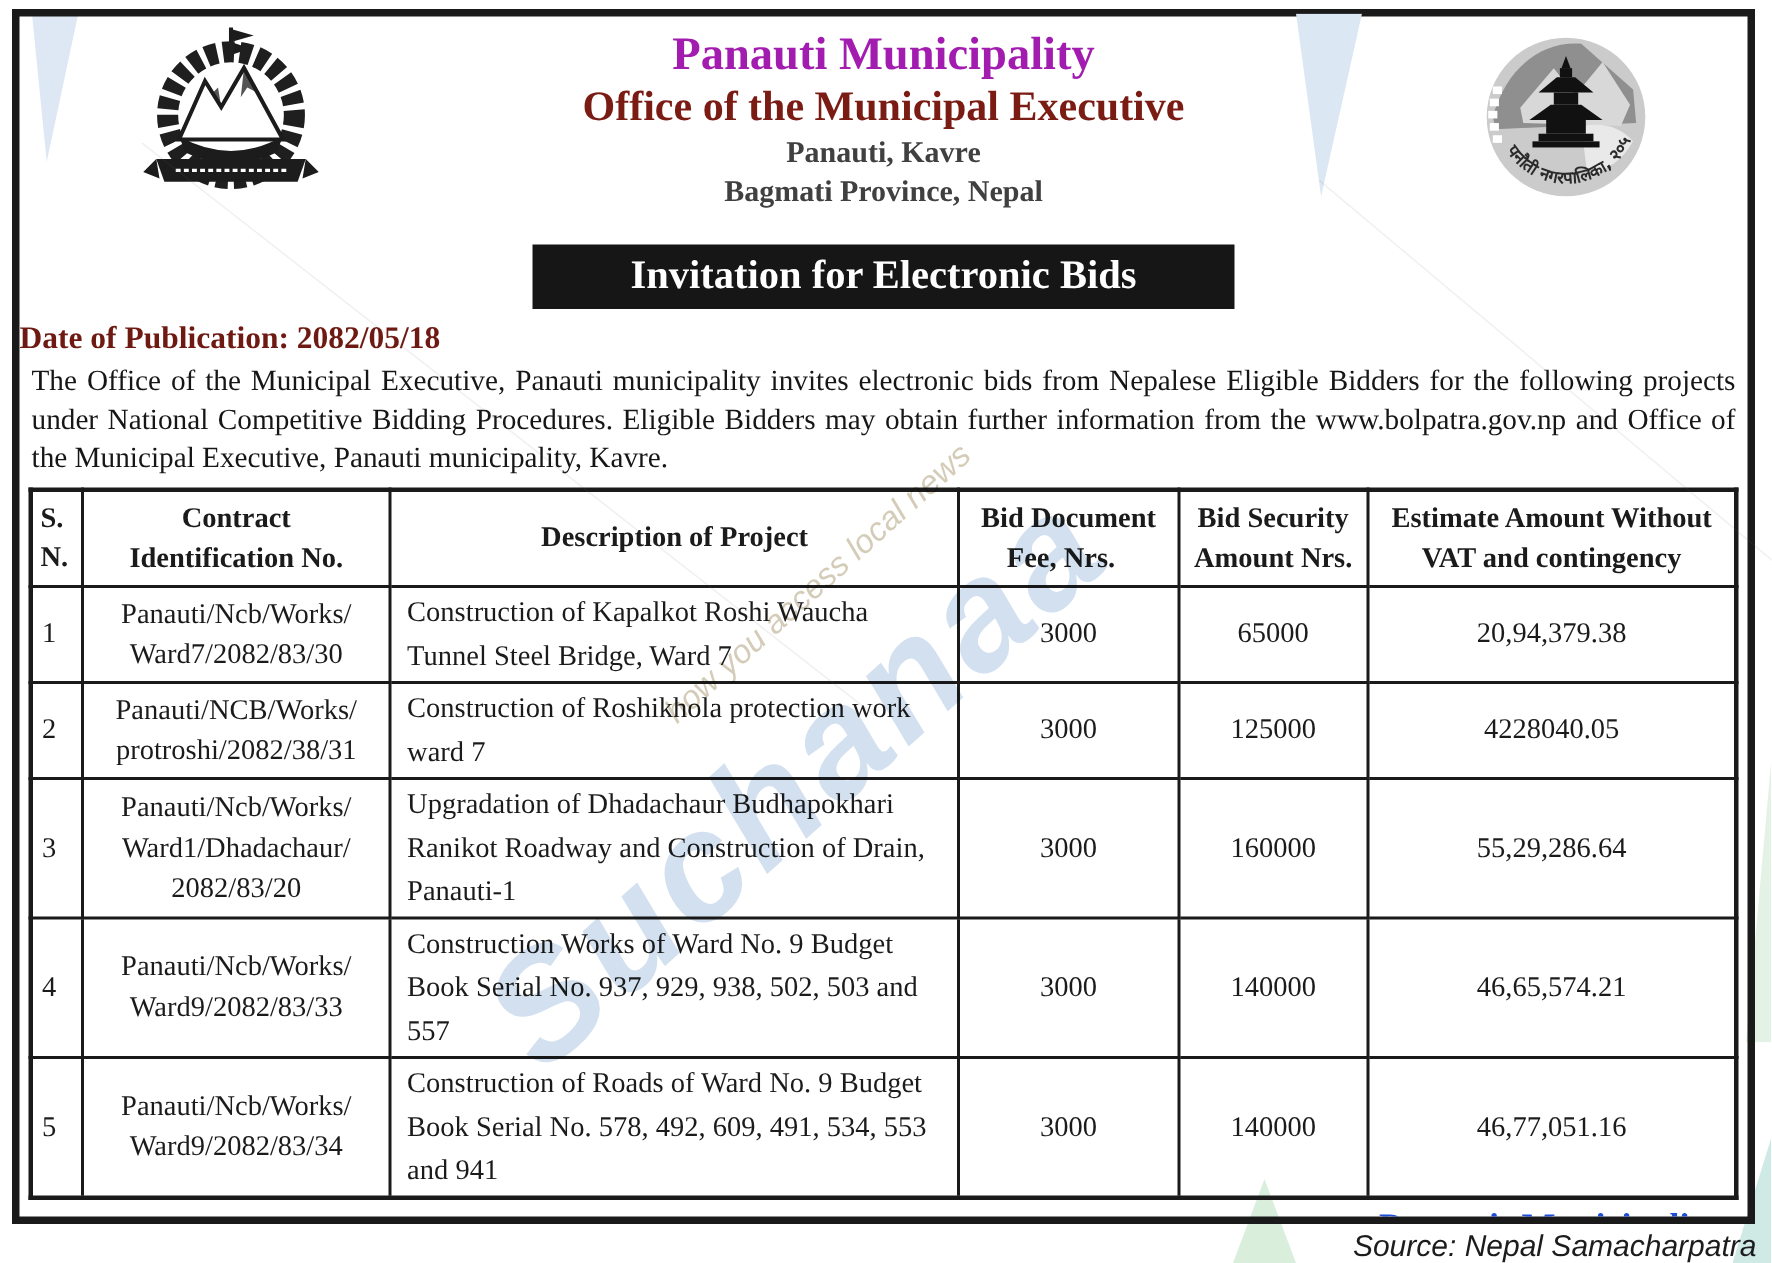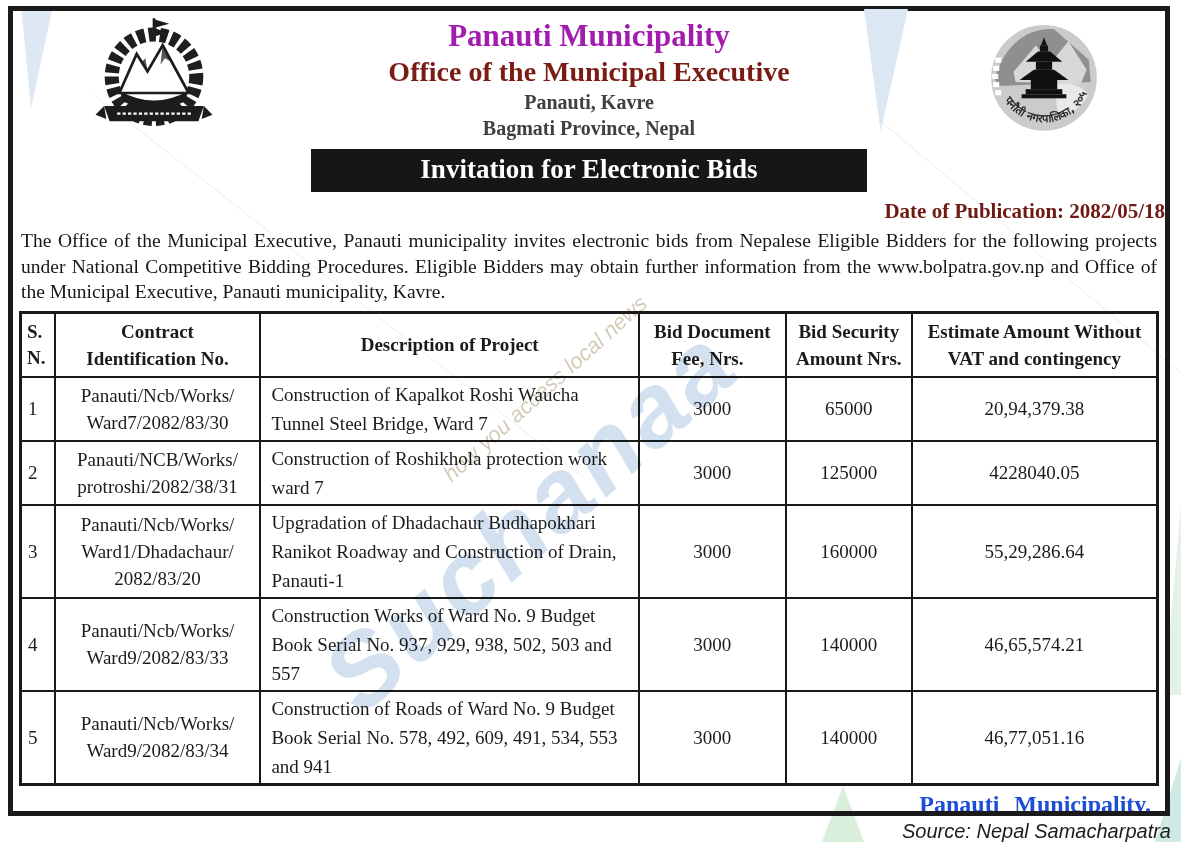--- a/index.html
+++ b/index.html
@@ -43,24 +43,24 @@
     border:5px solid #1a1a1a;z-index:2;background:transparent;overflow:hidden;
   }
   
   .hdr{position:relative;text-align:center;padding-top:6px;}
   .logo-left{position:absolute;left:72px;top:4px;width:138px;height:130px;}
   .logo-right{position:absolute;right:60px;top:8px;width:122px;height:122px;}
   .t1{font-size:31px;line-height:38px;font-weight:bold;color:#a21caf;}
   .t2{font-size:28px;line-height:34px;font-weight:bold;color:#7a1c13;}
   .addr{font-size:20px;line-height:26px;font-weight:bold;color:#404040;}
   .banner{
-    width:556px;margin:8px auto 0;background:#161616;color:#ffffff;
+    width:468px;margin:22px auto 0;background:#161616;color:#ffffff;
     font-size:27px;font-weight:bold;text-align:center;padding:5px 0 7px;
   }
-  .pubdate{margin-top:6px;font-size:21px;line-height:26px;font-weight:bold;color:#6e1a12;text-align:right;}
+  .pubdate{margin-top:6px;font-size:21px;line-height:26px;font-weight:bold;color:#6e1a12;text-align:left;}
   .intro{
     margin:4px 8px 0 8px;font-size:19.5px;line-height:25.5px;color:#161616;
     text-align:justify;
   }
   
   .tbl-wrap{margin:6px 6px 0 6px;}
   table{width:100%;border-collapse:collapse;border:3px solid #1a1a1a;table-layout:fixed;}
   th,td{border:2px solid #1a1a1a;color:#1b1b1b;vertical-align:middle;
     font-size:19px;line-height:27px;padding:2px 4px;overflow:hidden;}
   th{font-weight:bold;text-align:center;height:58px;}

